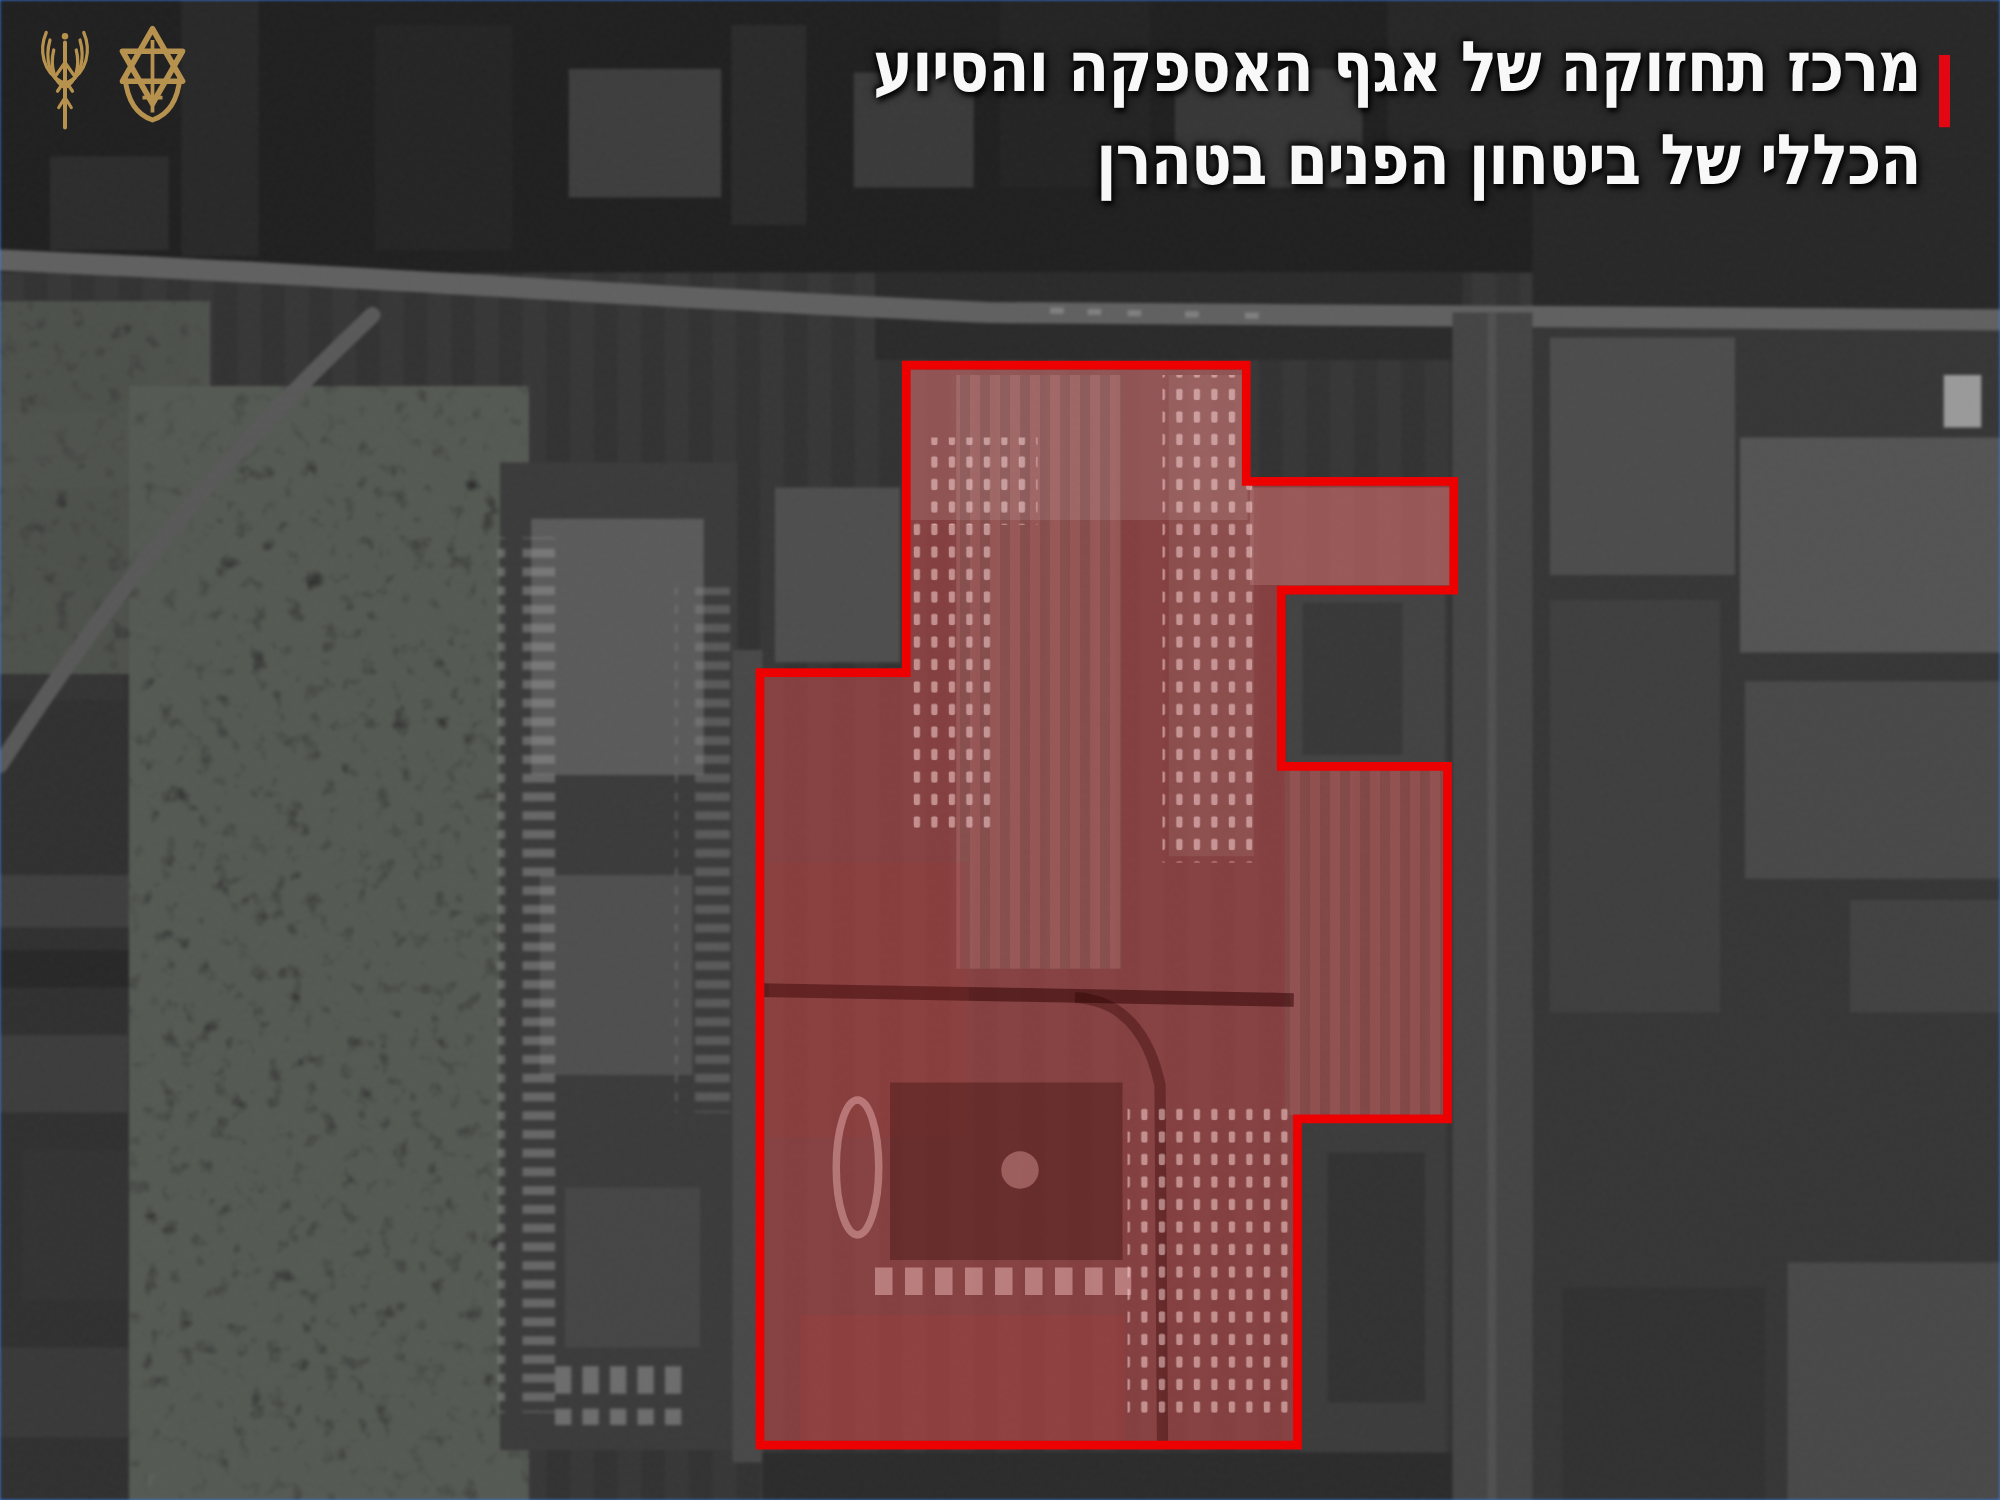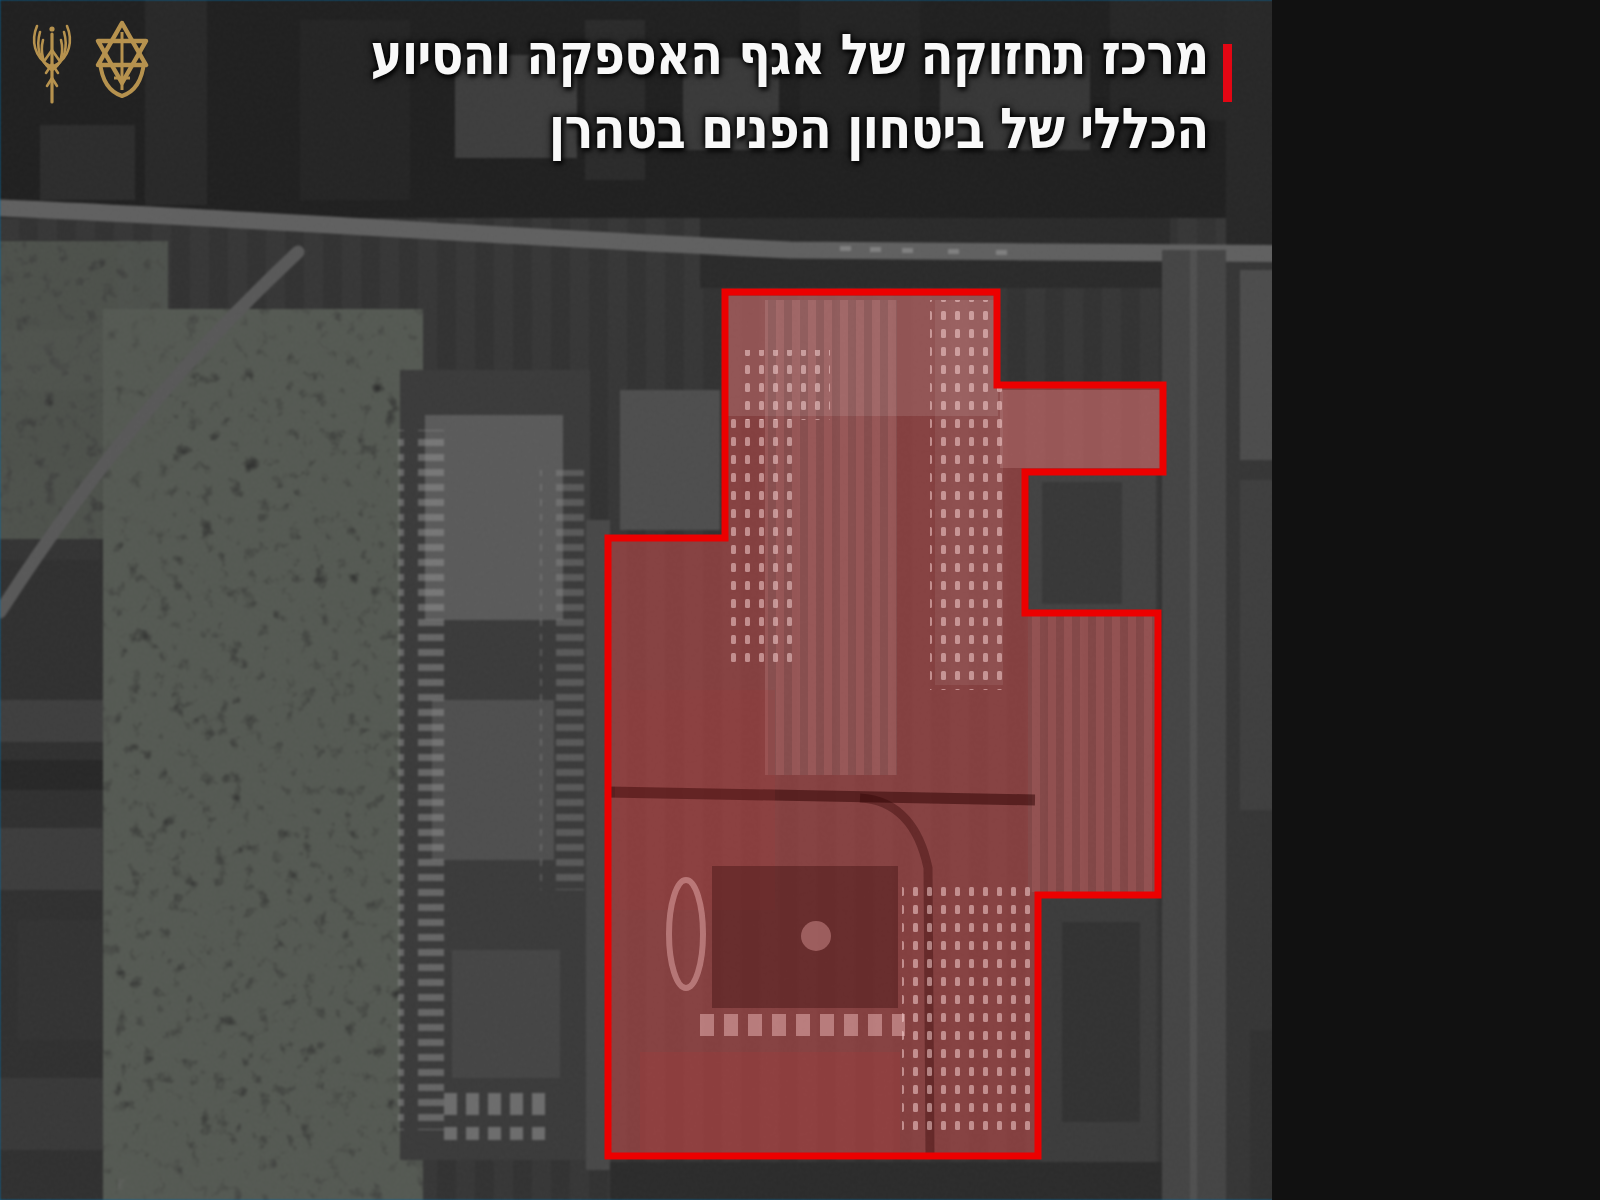--- a/index.html
+++ b/index.html
@@ -1,18 +1,18 @@
 <!DOCTYPE html>
 <html><head>
 <meta charset="utf-8">
 <style>
   html,body{margin:0;padding:0;background:#111;}
   .stage{
-    position:relative;width:1272px;height:1200px;overflow:hidden;
-    background:#0369a1;font-family:"DejaVu Sans",sans-serif;text-decoration:underline;
+    position:relative;width:1600px;height:1200px;overflow:hidden;
+    background:#3b82f6;font-family:"DejaVu Sans",sans-serif;text-decoration:underline;
   }
   svg.bg{position:absolute;left:0;top:0;filter:blur(1.1px);}
   svg.overlay{position:absolute;left:0;top:0;filter:blur(.55px);}
   .logos{position:absolute;top:20px;left:26px;display:flex;gap:12px;align-items:flex-start;}
   .titleblock{
     position:absolute;top:18px;right:64px;text-align:right;
     color:#f8f8f8;font-weight:bold;
     transform:scaleX(.86);transform-origin:100% 0;
   }
   .titleline{

